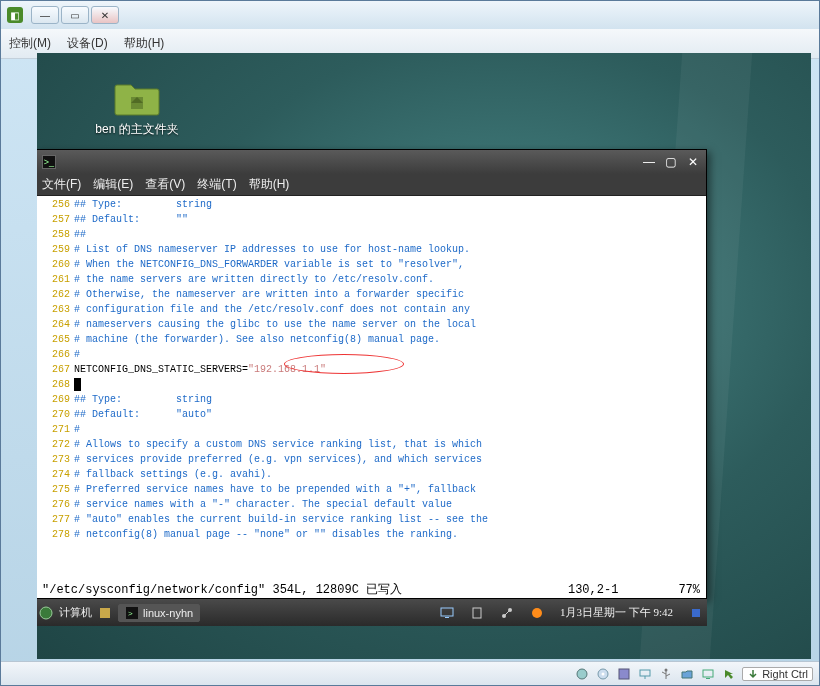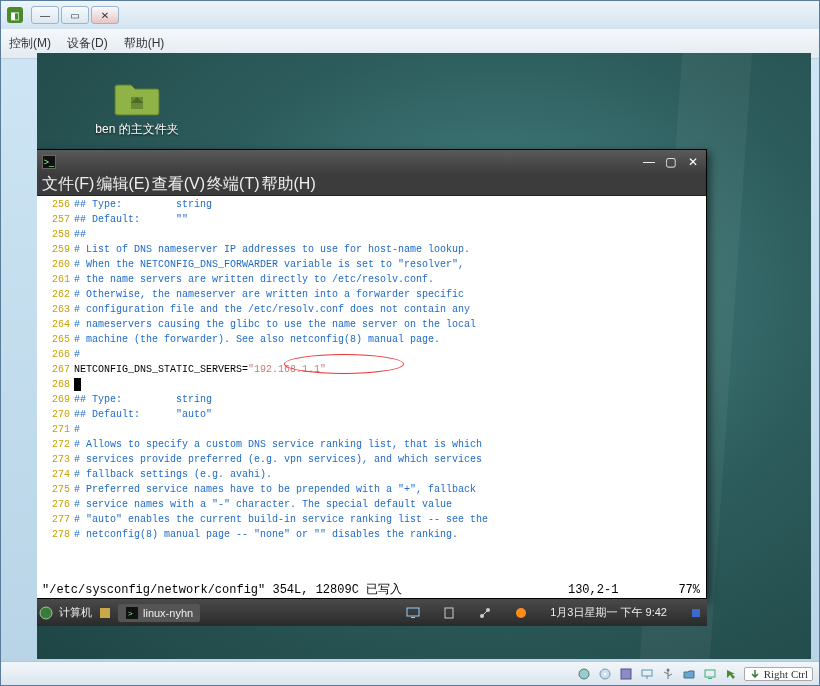--- a/index.html
+++ b/index.html
@@ -73,22 +73,22 @@
   .term-titlebar .t-icon {
     width:14px; height:14px; background:#111; border:1px solid #666;
     margin-right: auto; display:flex;align-items:center;justify-content:center;
     font-size:9px;color:#9f9;
   }
   .term-title { position:absolute; left:0; right:0; text-align:center; pointer-events:none; font-weight:bold; }
   .term-winbtns { margin-left:auto; display:flex; gap:8px; }
   .term-winbtns span { width:14px; text-align:center; cursor:default; }
   .term-menubar {
     height: 22px; background: #3c3c3c; border-bottom:1px solid #222;
-    display:flex; align-items:center; padding:0 6px; gap:2px;
-    color:#eee; font-size:16px;
+    display:flex; align-items:center; padding:0 6px; gap:12px;
+    color:#eee; font-size:12px;
   }
   .term-body {
     position:absolute; left:0; top:46px; right:0; bottom:18px;
     background:#fff; padding: 1px 4px;
     font-family: "Courier New", monospace; font-size: 10px;
     line-height: 15px; white-space: pre; overflow:hidden;
   }
   .ln { color:#c8a000; display:inline-block; width:30px; text-align:right; margin-right:4px;}
   .cm { color:#1e6ac8; }
   .ellipse {
@@ -107,32 +107,32 @@
   
   .linux-taskbar {
     position:absolute; left:-2px; top:546px; width:672px; height:27px;
     background: linear-gradient(180deg,#4a4a4a,#2a2a2a);
     display:flex; align-items:center; color:#eee; font-size:11px;
     padding:0 4px; gap:6px;
   }
   .tb-btn { background:#3a3a3a; border:1px solid #555; padding:1px 6px; border-radius:2px; display:flex;align-items:center;gap:4px;}
   .tb-btn.active { background:#555; }
   .tb-icon { width:14px; height:14px; display:inline-flex;align-items:center;justify-content:center;}
-  .tb-right { margin-left:auto; display:flex; align-items:center; gap:22px; }
+  .tb-right { margin-left:auto; display:flex; align-items:center; gap:16px;font-family:Liberation Serif, serif; }
   .mini-ic { width:14px; height:14px; display:inline-block; }
   
   .vb-statusbar {
     position:absolute; left:0; right:0; bottom:0; height:24px;
     background: linear-gradient(180deg,#f2f6fa,#dbe5ee);
     border-top:1px solid #b7c6d3;
     display:flex; align-items:center; justify-content:flex-end;
     padding: 0 6px; gap:5px; font-size:11px; color:#333;
   }
   .vb-ic { width:16px; height:16px; display:inline-flex;align-items:center;justify-content:center; }
-  .vb-hostkey { border:1px solid #aaa; background:#fff; padding:0 4px; border-radius:2px; display:flex;align-items:center;gap:3px;font-family:Liberation Serif, serif;}
+  .vb-hostkey { border:1px solid #aaa; background:#fff; padding:0 4px; border-radius:2px; display:flex;align-items:center;gap:3px;}
 </style>
 </head>
 <body>
 
 <div class="win-window">
   <div class="win-titlebar">
     <span class="app-icon">◧</span>
     <div class="win-btns">
       <div class="win-btn">—</div>
       <div class="win-btn">▭</div>

